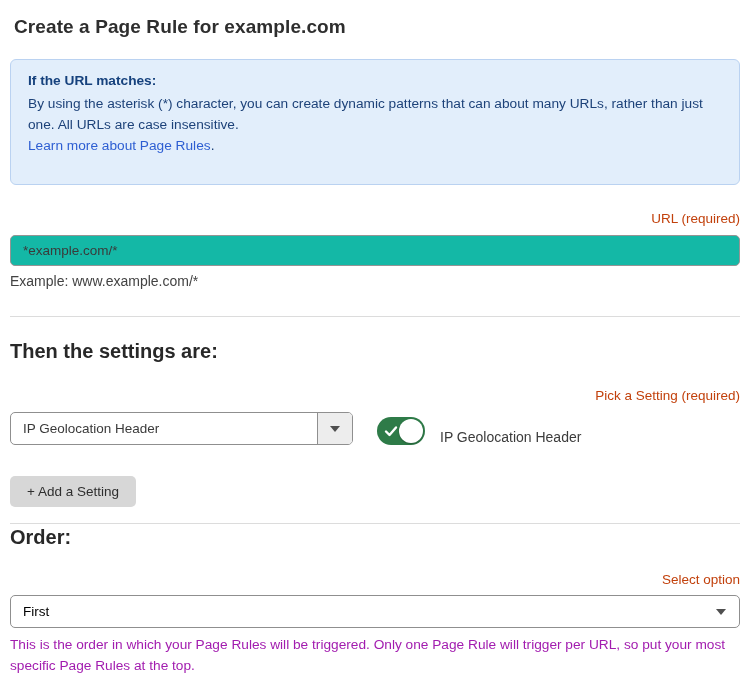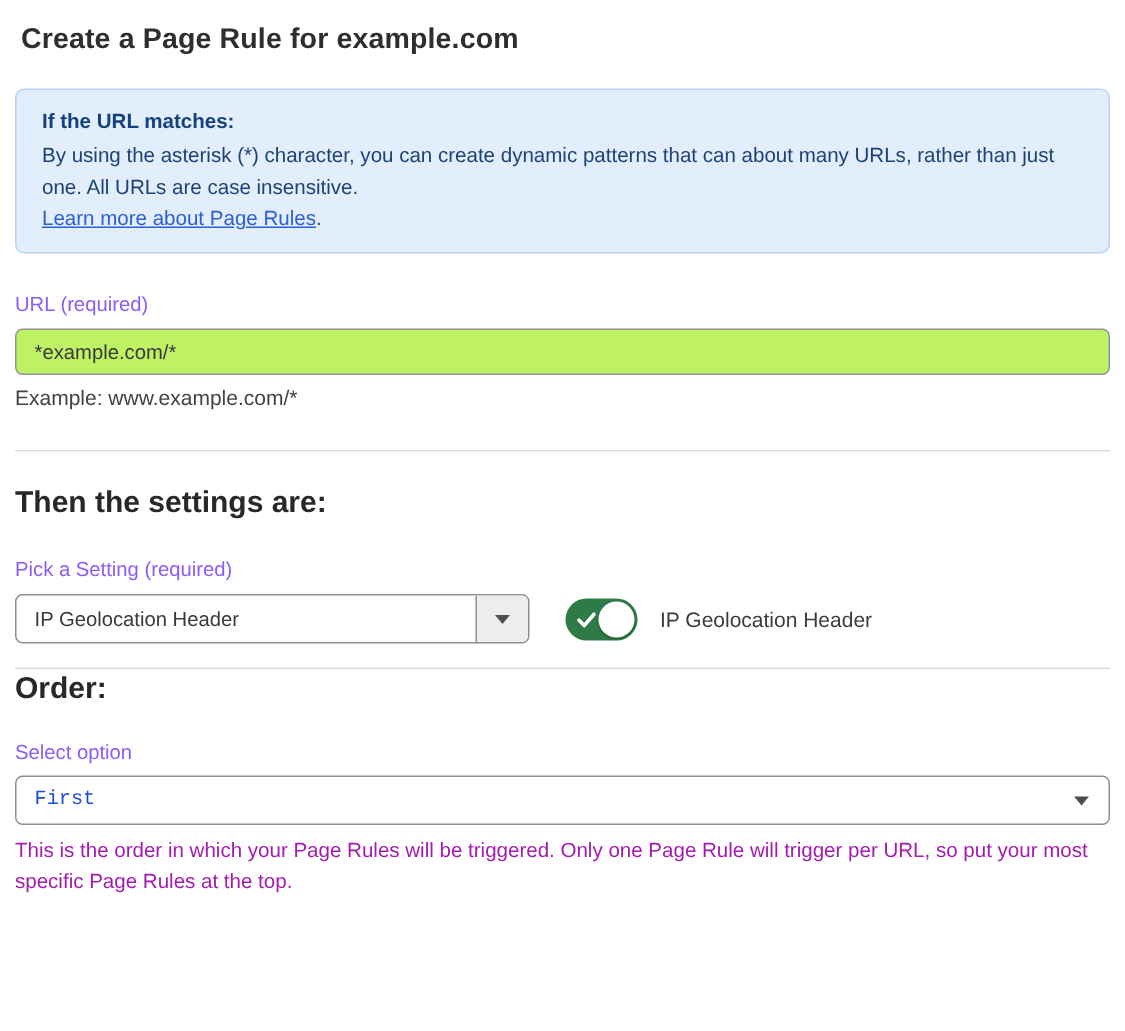--- a/index.html
+++ b/index.html
@@ -16,55 +16,55 @@
   .page-title {
     font-size: 19px; font-weight: 700; color: #2e2e2e;
     margin: 4px; line-height: 22px; letter-spacing: 0.1px;
   }
 
   .info-box {
     margin-top: 21px;
     background: #e2eefb;
     border: 1px solid #bad2f1;
     border-radius: 6px;
-    padding: 10px 17px 12px 17px;
+    padding: 10px 17px 28px 17px;
     color: #1d4279;
     font-size: 13.7px;
     line-height: 21px;
   }
   .info-heading { font-weight: 700; color: #15417d; margin: 0 0 2px 0; }
   .info-body { margin: 0; }
   .info-link-line { margin: 0; }
-  .info-link { color: #2d5ed2; text-decoration: underline; cursor: pointer; }
+  .info-link { color: #2d5ed2; cursor: pointer; }
   .info-link-suffix { color: #1d4279; }
 
-  .field-label { margin-top: 26px; font-size: 13.5px; color: #8b5cf6; line-height: 16px; }
+  .field-label { margin-top: 26px; font-size: 13.5px; color: #c2410c; line-height: 16px; text-align: right; }
 
   .text-input {
     display: block;
     margin-top: 8px;
     width: 730px; height: 31px;
     border: 1px solid #949494;
     border-radius: 5px;
     padding: 0 12px;
     font-family: "Liberation Sans", sans-serif;
     font-size: 13.5px; color: #3a3a3a;
-    background: #bef264;
+    background: #14b8a6;
     outline: none;
   }
   .field-helper { margin-top: 7px; font-size: 14px; color: #434343; line-height: 17px; }
 
   .divider { border: none; border-top: 1px solid #dcdcdc; margin: 26px 0 0 0; }
 
   .section-heading {
     margin: 25px 0 0 0;
     font-size: 20px; font-weight: 700; color: #282828; line-height: 18px;
   }
 
-  .picker-row { margin-top: 8px; display: flex; align-items: center; }
+  .picker-row { margin-top: 8px; display: flex; align-items: flex-end; }
 
   .setting-select {
     width: 343px; height: 33px;
     border: 1px solid #8f8f8f;
     border-radius: 5px;
     background: #fff;
     display: flex;
     overflow: hidden;
     cursor: pointer;
   }
@@ -131,21 +131,21 @@
     width: 730px; height: 33px;
     border: 1px solid #8f8f8f;
     border-radius: 5px;
     background: #fff;
     position: relative;
     cursor: pointer;
   }
   .order-select-value {
     padding: 0 12px;
     line-height: 31px;
-    font-size: 13.5px; color: #1d4ed8; font-family: Liberation Mono, monospace;
+    font-size: 13.5px; color: #000000;
   }
   .order-select-arrow {
     position: absolute; right: 13px; top: 13px;
   }
 
   .order-helper {
     margin-top: 6px;
     font-size: 13.7px; color: #a21caf;
     line-height: 21px;
     max-width: 724px;
@@ -185,20 +185,21 @@
     <div class="toggle">
       <svg class="toggle-check" viewBox="0 0 14 14">
         <path d="M2 7.5 L5.5 11 L12 3.5" fill="none" stroke="#ffffff" stroke-width="2.4" stroke-linecap="round" stroke-linejoin="round"></path>
       </svg>
       <div class="toggle-knob"></div>
     </div>
 
     <div class="toggle-label">IP Geolocation Header</div>
   </div>
 
+  <button class="btn btn-gray add-setting-btn">+ Add a Setting</button>
 
   <hr class="divider-tight">
 
   <h2 class="section-heading" style="margin-top:4px;">Order:</h2>
 
   <div class="field-label" style="">Select option</div>
 
   <div class="order-select">
     <div class="order-select-value">First</div>
     <span class="arrow-down order-select-arrow"></span>

